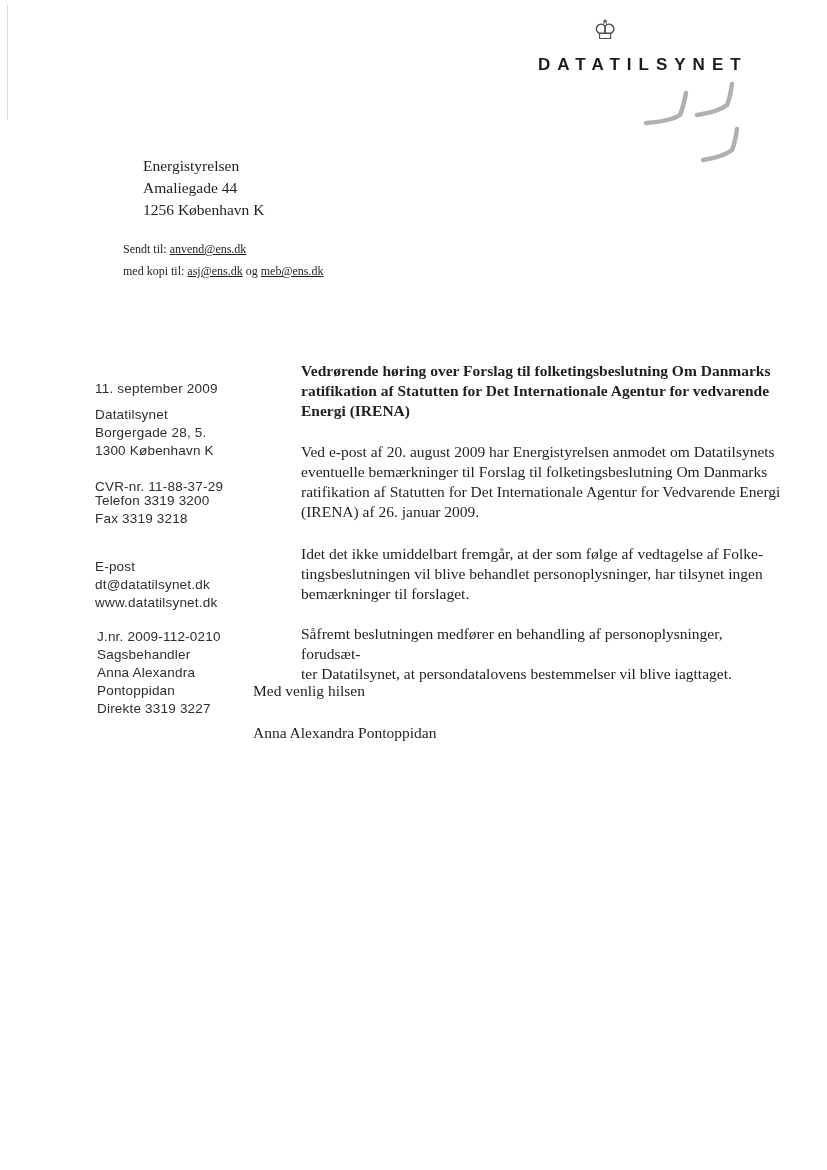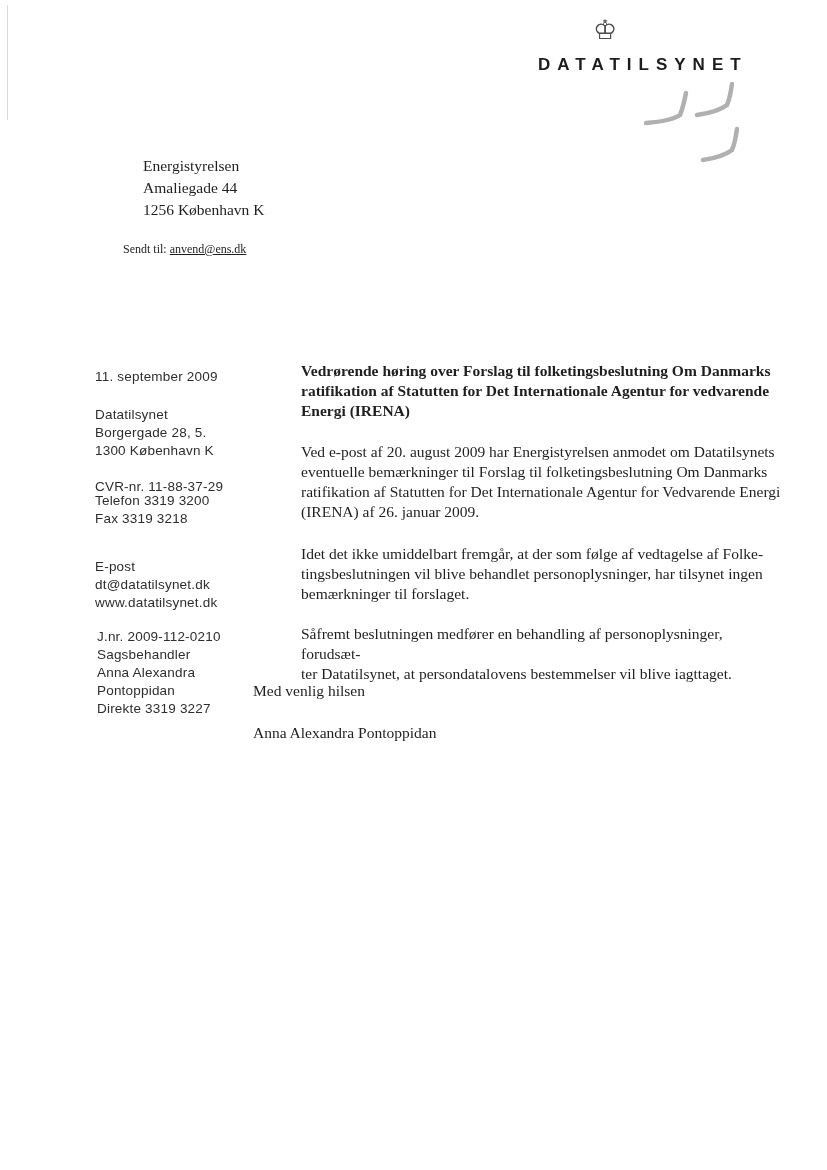--- a/index.html
+++ b/index.html
@@ -42,21 +42,21 @@
     font-size:12px;line-height:22px;margin-left:28px;
   }
   .sent-block a{color:inherit;text-decoration:underline;cursor:pointer;}
   
   .sidebar{
     position:absolute;left:95px;top:0;width:165px;
     font-family:"Liberation Sans", sans-serif;
     font-size:13.5px;line-height:18px;color:#2e2e2e;
     letter-spacing:.2px;
   }
-  .sb-date{position:absolute;left:0;top:368px;white-space:pre-line;}
+  .sb-date{position:absolute;left:0;top:380px;white-space:pre-line;}
   .sb-org{position:absolute;left:0;top:406px;white-space:pre-line;}
   .sb-cvr{position:absolute;left:0;top:478px;white-space:pre-line;}
   .sb-phone{position:absolute;left:0;top:492px;white-space:pre-line;}
   .sb-contact{position:absolute;left:0;top:558px;white-space:pre-line;}
   .sb-case{position:absolute;left:2px;top:628px;white-space:pre-line;}
   
   .main{
     position:absolute;left:253px;top:0;width:528px;
     font-size:15.5px;line-height:20px;
   }
@@ -85,20 +85,23 @@
   </svg>
 
   <div class="recipient lines">Energistyrelsen
 Amaliegade 44
 1256 København K</div>
 
   <div class="sent-block">
     <div>
       <span>Sendt til: </span><a>anvend@ens.dk</a>
     </div>
+    <div>
+      <span>med kopi til: </span><a>asj@ens.dk</a><span> og </span><a>meb@ens.dk</a>
+    </div>
   </div>
 
   <div class="sidebar">
     <div class="sb-date">11. september 2009</div>
     <div class="sb-org">Datatilsynet
 Borgergade 28, 5.
 1300 København K</div>
     <div class="sb-cvr">CVR-nr. 11-88-37-29</div>
     <div class="sb-phone">Telefon 3319 3200
 Fax 3319 3218</div>

